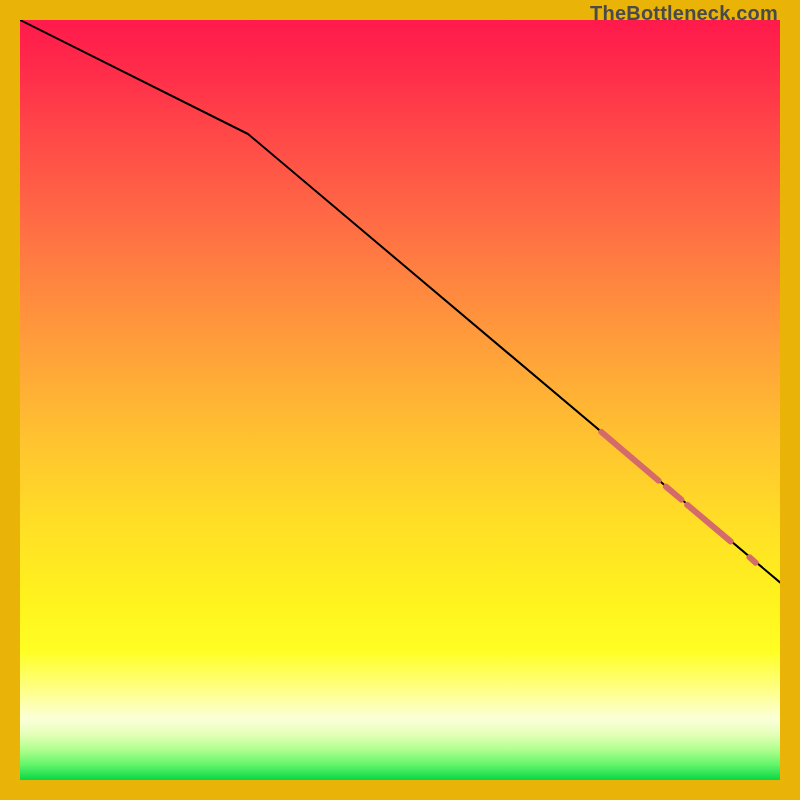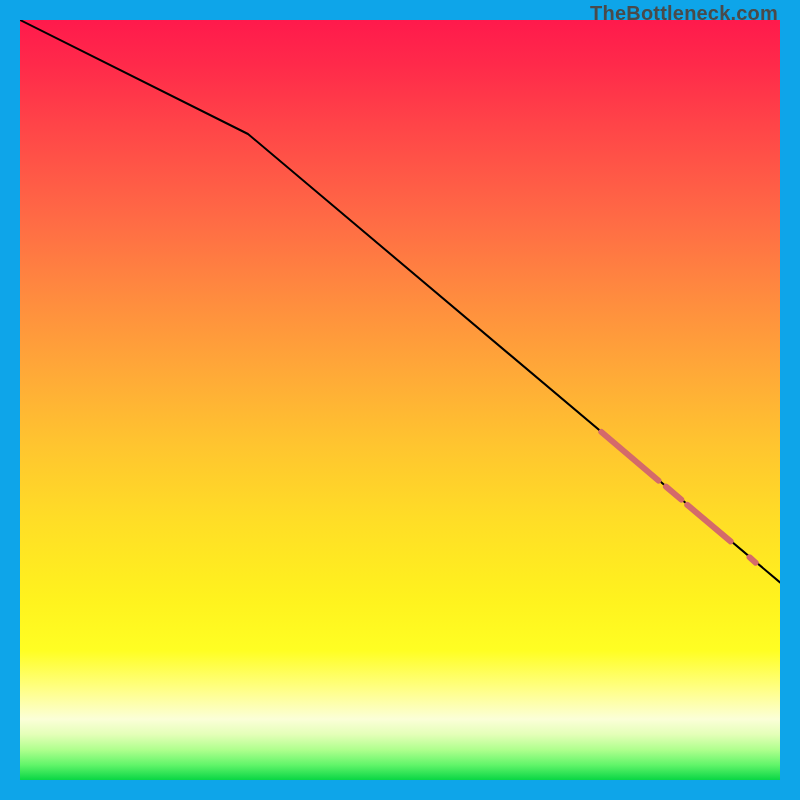--- a/index.html
+++ b/index.html
@@ -1,21 +1,21 @@
 <!DOCTYPE html>
 <html><head>
 <meta charset="utf-8">
 <style>
   * { margin: 0; padding: 0; box-sizing: border-box; }
   html, body { width: 800px; height: 800px; overflow: hidden; background: #000; }
   .frame {
     position: relative;
     width: 800px;
     height: 800px;
-    background: #0ea5e9;
+    background: #eab308;
   }
   .plot {
     position: absolute;
     left: 20px;
     top: 20px;
     width: 760px;
     height: 760px;
     background: linear-gradient(to bottom,
       #ff1a4c 0%,
       #ff2a4a 6%,

